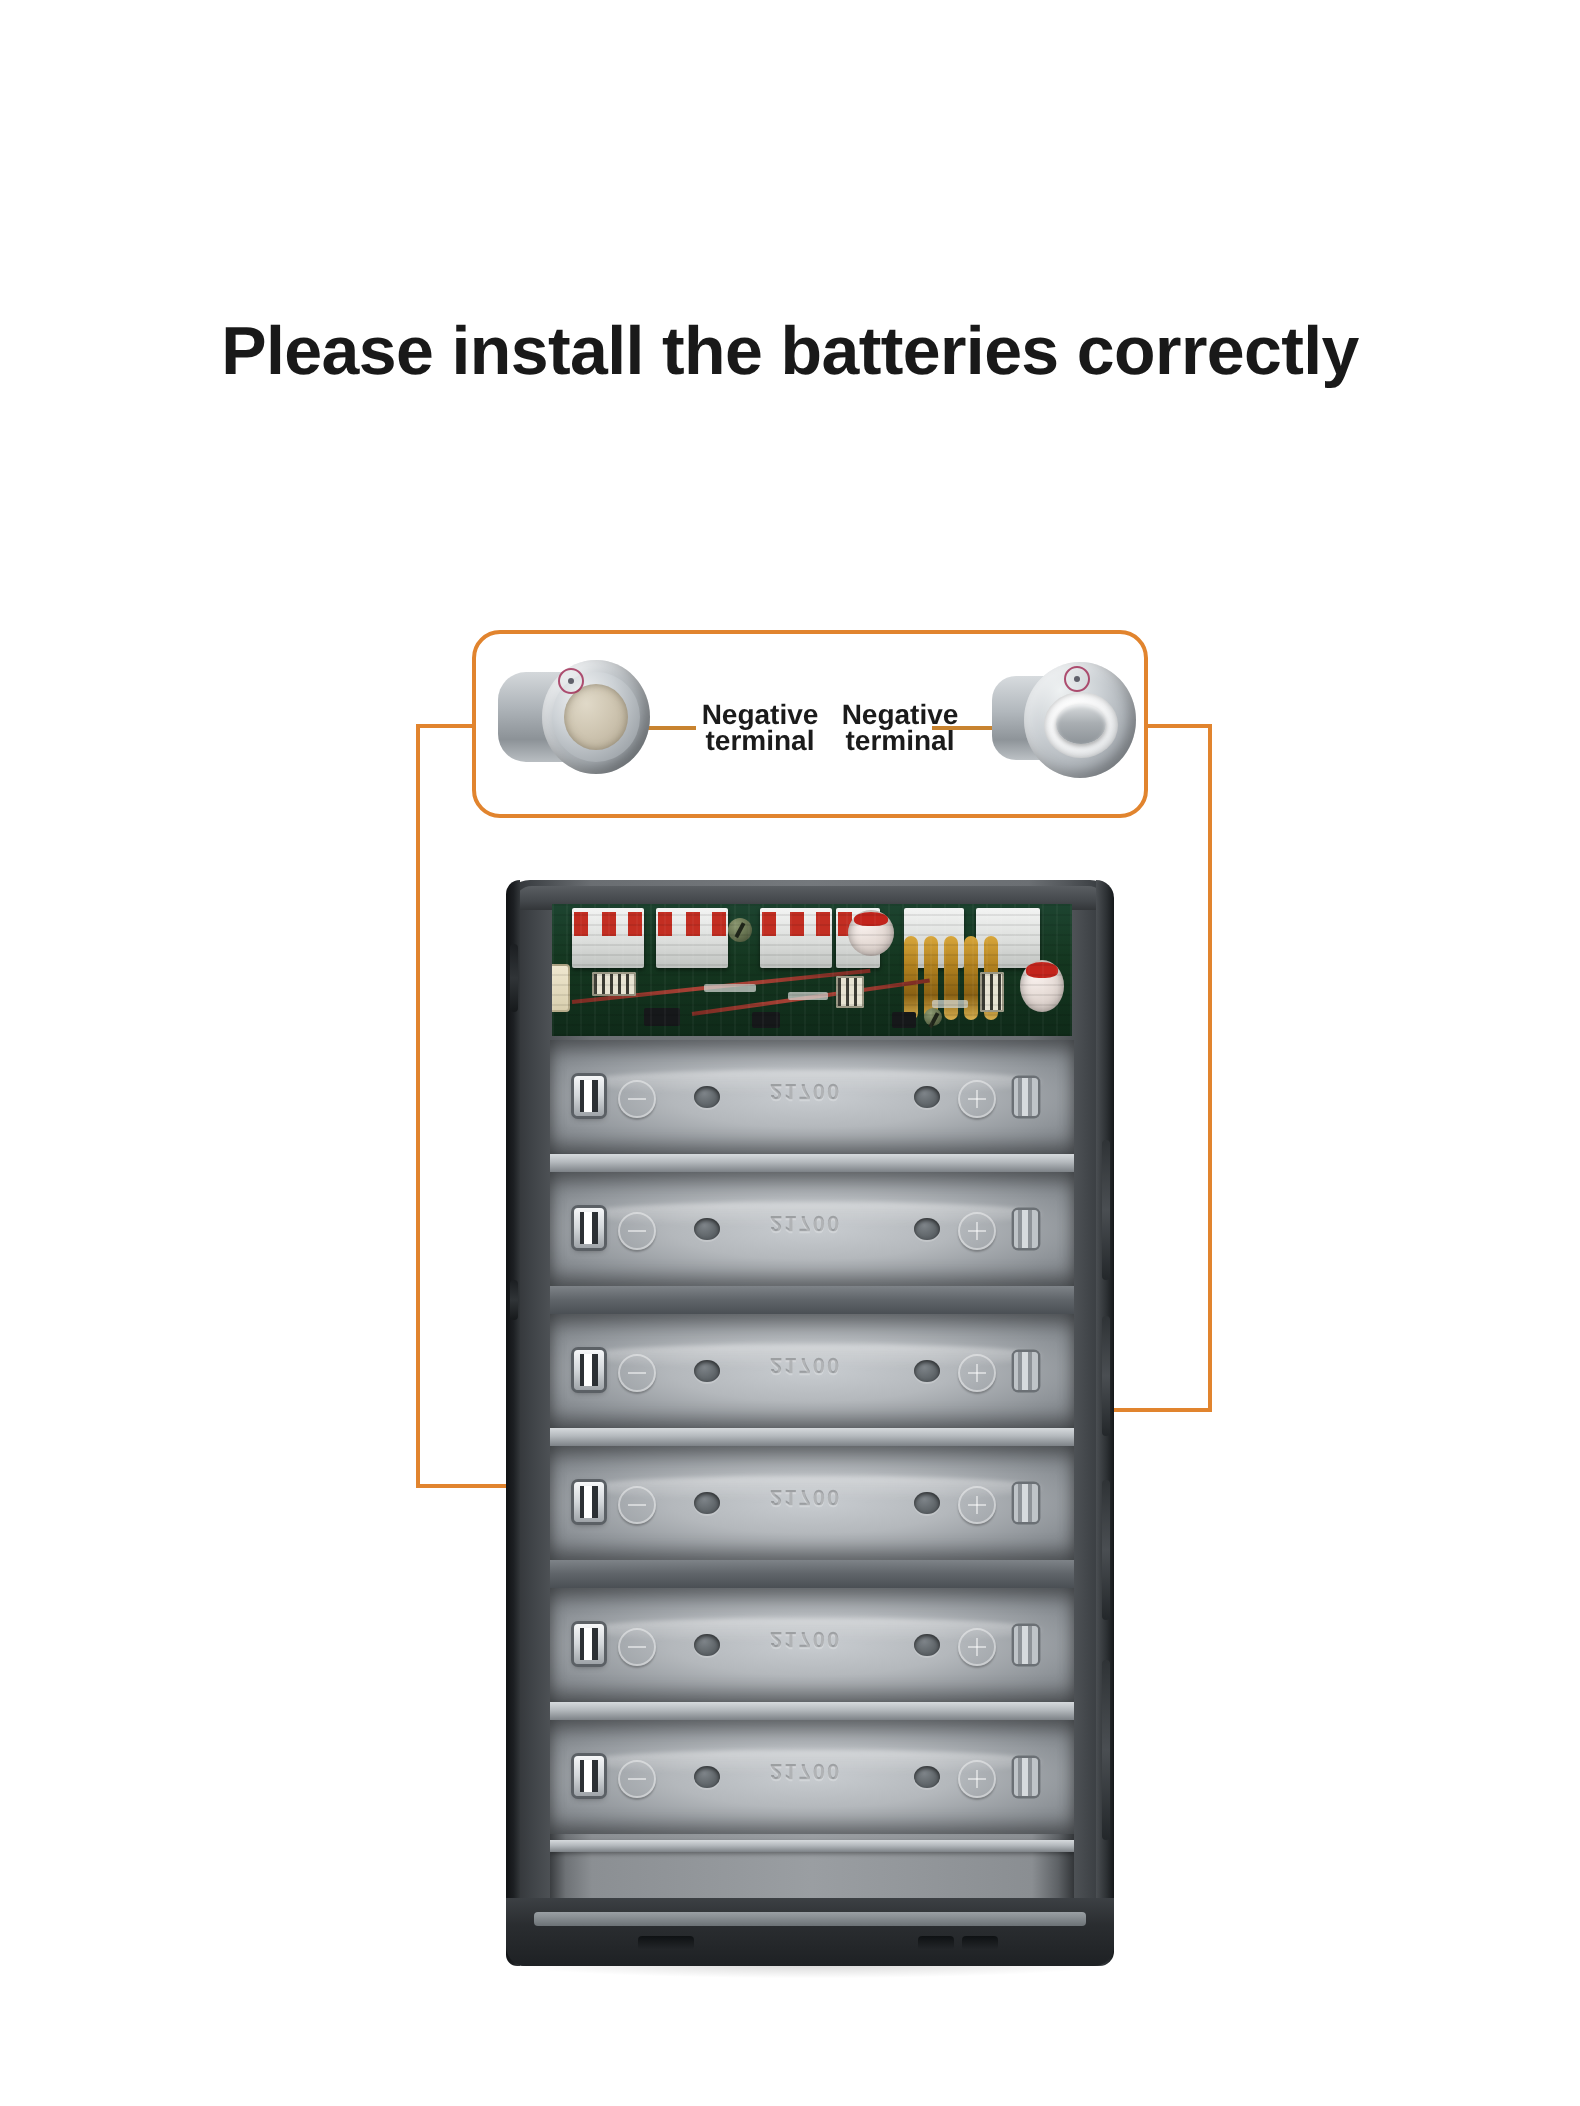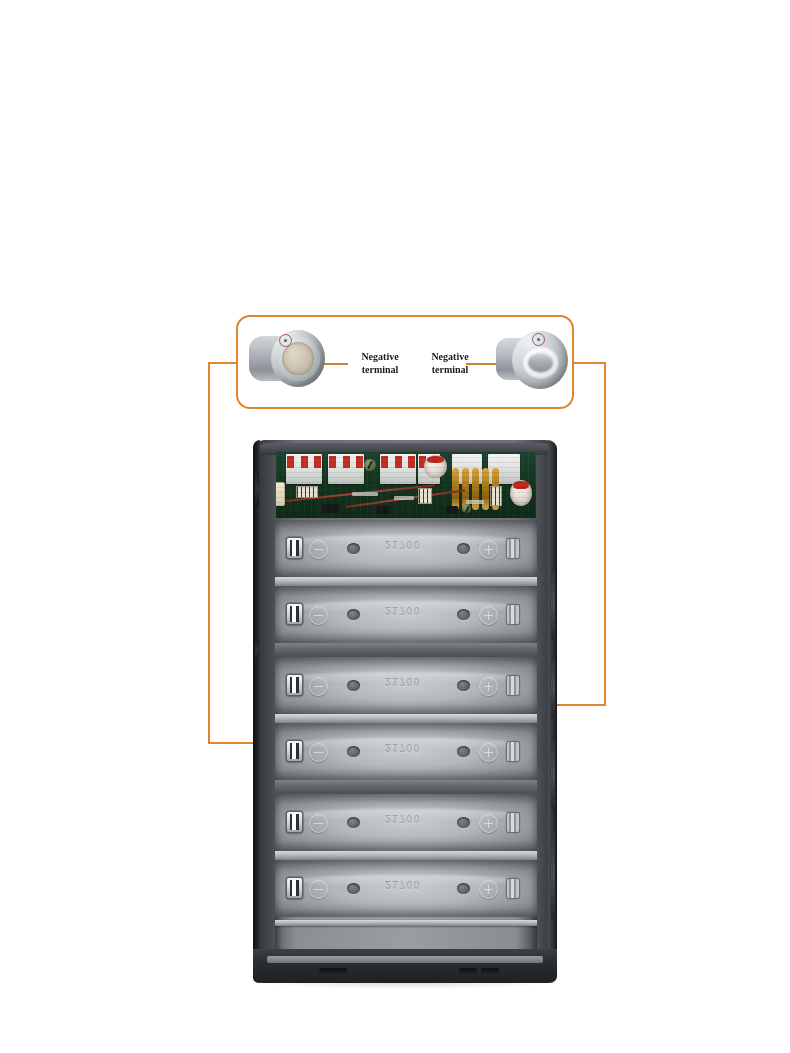--- a/index.html
+++ b/index.html
@@ -27,21 +27,21 @@
   
   .callout{
     position:absolute;left:236px;top:315px;width:338px;height:94px;
     border:2px solid #e1842e;border-radius:14px;
     background:#ffffff;
     box-sizing:border-box;
     z-index:6;
   }
   .term-label{
     position:absolute;text-align:center;
-    font-size:10px;font-weight:bold;color:#1b1b1b;line-height:12.5px;font-family:Liberation Serif, serif;
+    font-size:14px;font-weight:bold;color:#1b1b1b;line-height:12.5px;
   }
   .term-label .l1{display:block;}
   .term-label .l2{display:block;}
   .label-rule{position:absolute;height:2px;background:#c8832f;}
 
   
   .batt-end{position:absolute;}
   
   .neg-wrap{left:247px;top:326px;width:78px;height:64px;z-index:7;}
   .neg-barrel{
@@ -284,20 +284,21 @@
     position:absolute;left:258px;top:975px;width:294px;height:14px;
     background:radial-gradient(ellipse at 50% 50%, rgba(0,0,0,.16) 0%, rgba(0,0,0,0) 72%);
     z-index:1;
   }
 </style>
 </head>
 <body>
 
 <div class="page">
 
+  <div class="heading">Please install the batteries correctly</div>
 
   <div class="guide guide-h" style="left:208px;top:362px;width:30px;"></div>
   <div class="guide guide-v" style="left:208px;top:362px;height:381px;"></div>
   <div class="guide guide-h" style="left:208px;top:742px;width:50px;"></div>
   <div class="guide guide-v" style="left:256px;top:517px;height:427px;"></div>
   <div class="guide guide-h" style="left:256px;top:517px;width:38px;"></div>
   <div class="guide guide-h" style="left:256px;top:942px;width:68px;"></div>
   <div class="guide guide-v" style="left:322px;top:517px;height:427px;"></div>
 
   <div class="guide guide-h" style="left:572px;top:362px;width:34px;"></div>

